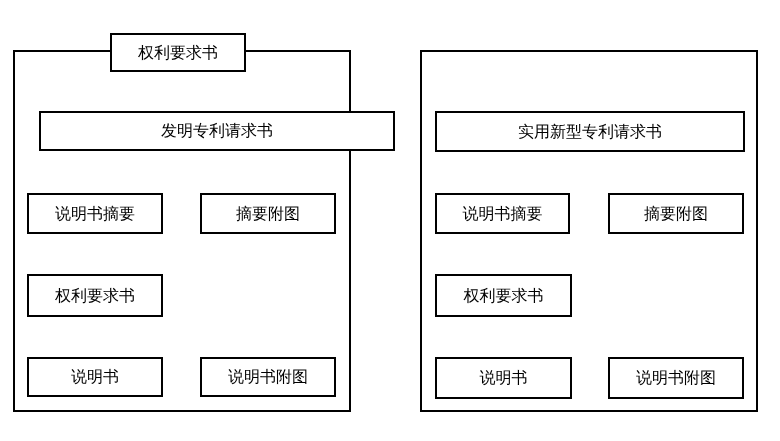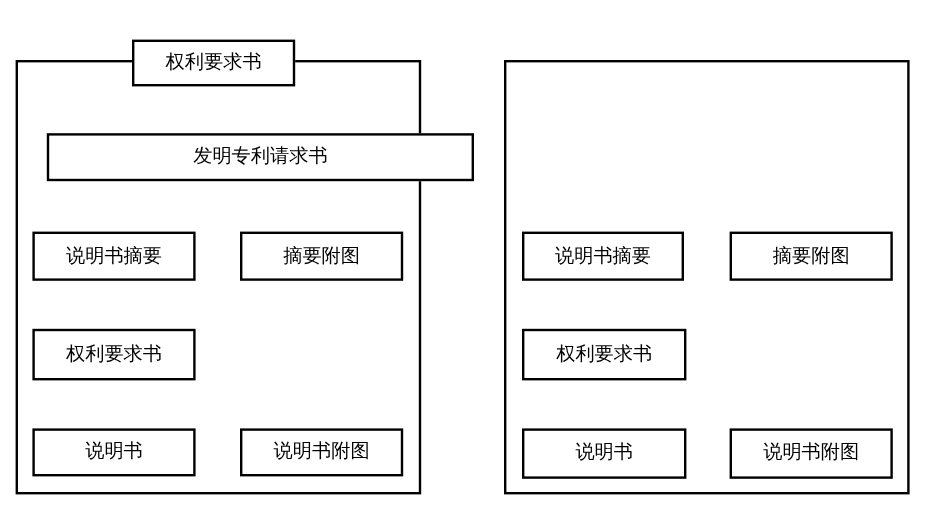--- a/index.html
+++ b/index.html
@@ -47,19 +47,20 @@
   <div class="outer-box" style="left:13px; top:50px; width:338px; height:362px;"></div>
   <div class="node-box title-box" style="left:110px; top:33px; width:136px; height:39px;">权利要求书</div>
   <div class="node-box" style="left:27px; top:111px; width:356px; height:40px;margin-left:12px;">发明专利请求书</div>
   <div class="node-box" style="left:27px; top:193px; width:136px; height:41px;">说明书摘要</div>
   <div class="node-box" style="left:200px; top:193px; width:136px; height:41px;">摘要附图</div>
   <div class="node-box" style="left:27px; top:274px; width:136px; height:43px;">权利要求书</div>
   <div class="node-box" style="left:27px; top:357px; width:136px; height:40px;">说明书</div>
   <div class="node-box" style="left:200px; top:357px; width:136px; height:40px;">说明书附图</div>
 
   <div class="outer-box" style="left:420px; top:50px; width:338px; height:362px;"></div>
+  <div class="node-box" style="left:435px; top:111px; width:310px; height:41px;">实用新型专利请求书</div>
   <div class="node-box" style="left:435px; top:193px; width:135px; height:41px;">说明书摘要</div>
   <div class="node-box" style="left:608px; top:193px; width:136px; height:41px;">摘要附图</div>
   <div class="node-box" style="left:435px; top:274px; width:137px; height:43px;">权利要求书</div>
   <div class="node-box" style="left:435px; top:357px; width:137px; height:42px;">说明书</div>
   <div class="node-box" style="left:608px; top:357px; width:136px; height:42px;">说明书附图</div>
 
 </div>
 
 </body></html>

